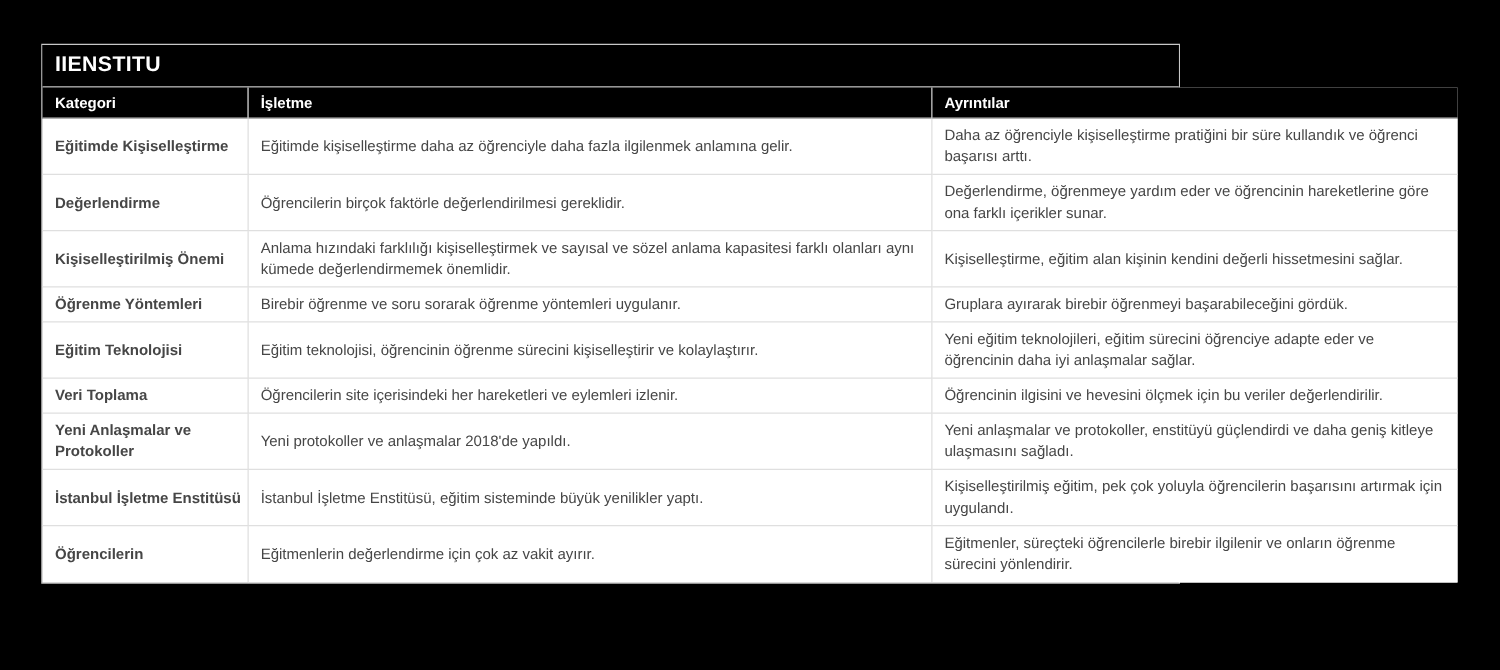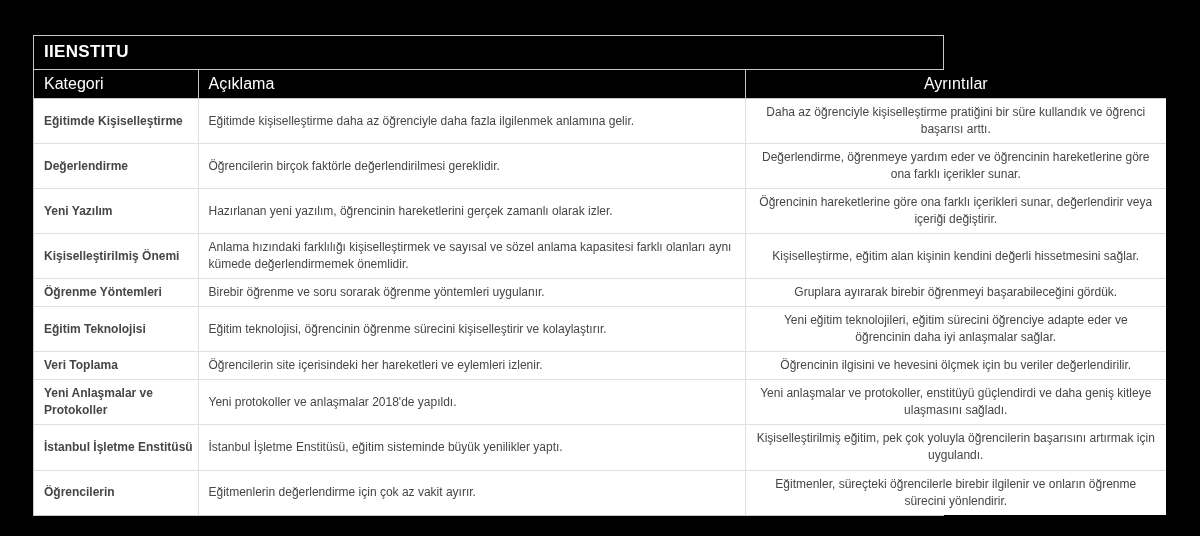--- a/index.html
+++ b/index.html
@@ -41,80 +41,75 @@
     border-collapse: collapse;
     table-layout: fixed;
     background: var(--row_background);
   }
   col.col-0 { width: 164px; }
   col.col-1 { width: 547px; }
   col.col-2 { width: 421px; }
   th {
     background: var(--column_header_background);
     color: var(--column_header_text);
-    font-size: 16px;
-    font-weight: normal;
+    font-size: 12px;
+    font-weight: bold;
     text-align: left;
     padding: 5px 10px;
     border: 1px solid var(--frame_border);
     border-top: none;
   }
   td {
     background: var(--row_background);
     color: var(--body_text);
     font-size: 12px;
     line-height: 1.42;
     text-align: left;
     vertical-align: middle;
     padding: 5px 10px;
     border: 1px solid var(--row_border);
     word-wrap: break-word;
   }
   td.cell-0 { padding-right: 4px; font-weight: bold; }
   tr.table-row:last-child td { border-bottom: none; }
   td:first-child, th:first-child { border-left: none; }
-  td:last-child, th:last-child { border-right: none; text-align: center; }
+  td:last-child, th:last-child { border-right: none; }
 </style>
 </head>
 <body>
 
 <div class="window">
   <div class="titlebar">IIENSTITU</div>
 
   <table class="data-table">
     <colgroup>
       <col class="col-0">
         <col class="col-1">
         <col class="col-2">
     </colgroup>
     <thead>
       <tr>
         <th>Kategori</th>
-        <th>Açıklama</th>
+        <th>İşletme</th>
         <th>Ayrıntılar</th>
       </tr>
     </thead>
     <tbody id="table-body">
   <tr class="table-row">
     <td class="cell-0">Eğitimde Kişiselleştirme</td>
     <td class="cell-1">Eğitimde kişiselleştirme daha az öğrenciyle daha fazla ilgilenmek anlamına gelir.</td>
     <td class="cell-2">Daha az öğrenciyle kişiselleştirme pratiğini bir süre kullandık ve öğrenci başarısı arttı.</td>
   </tr>
 
   <tr class="table-row">
     <td class="cell-0">Değerlendirme</td>
     <td class="cell-1">Öğrencilerin birçok faktörle değerlendirilmesi gereklidir.</td>
     <td class="cell-2">Değerlendirme, öğrenmeye yardım eder ve öğrencinin hareketlerine göre ona farklı içerikler sunar.</td>
   </tr>
 
-  <tr class="table-row">
-    <td class="cell-0">Yeni Yazılım</td>
-    <td class="cell-1">Hazırlanan yeni yazılım, öğrencinin hareketlerini gerçek zamanlı olarak izler.</td>
-    <td class="cell-2">Öğrencinin hareketlerine göre ona farklı içerikleri sunar, değerlendirir veya içeriği değiştirir.</td>
-  </tr>
 
   <tr class="table-row">
     <td class="cell-0">Kişiselleştirilmiş Önemi</td>
     <td class="cell-1">Anlama hızındaki farklılığı kişiselleştirmek ve sayısal ve sözel anlama kapasitesi farklı olanları aynı kümede değerlendirmemek önemlidir.</td>
     <td class="cell-2">Kişiselleştirme, eğitim alan kişinin kendini değerli hissetmesini sağlar.</td>
   </tr>
 
   <tr class="table-row">
     <td class="cell-0">Öğrenme Yöntemleri</td>
     <td class="cell-1">Birebir öğrenme ve soru sorarak öğrenme yöntemleri uygulanır.</td>

